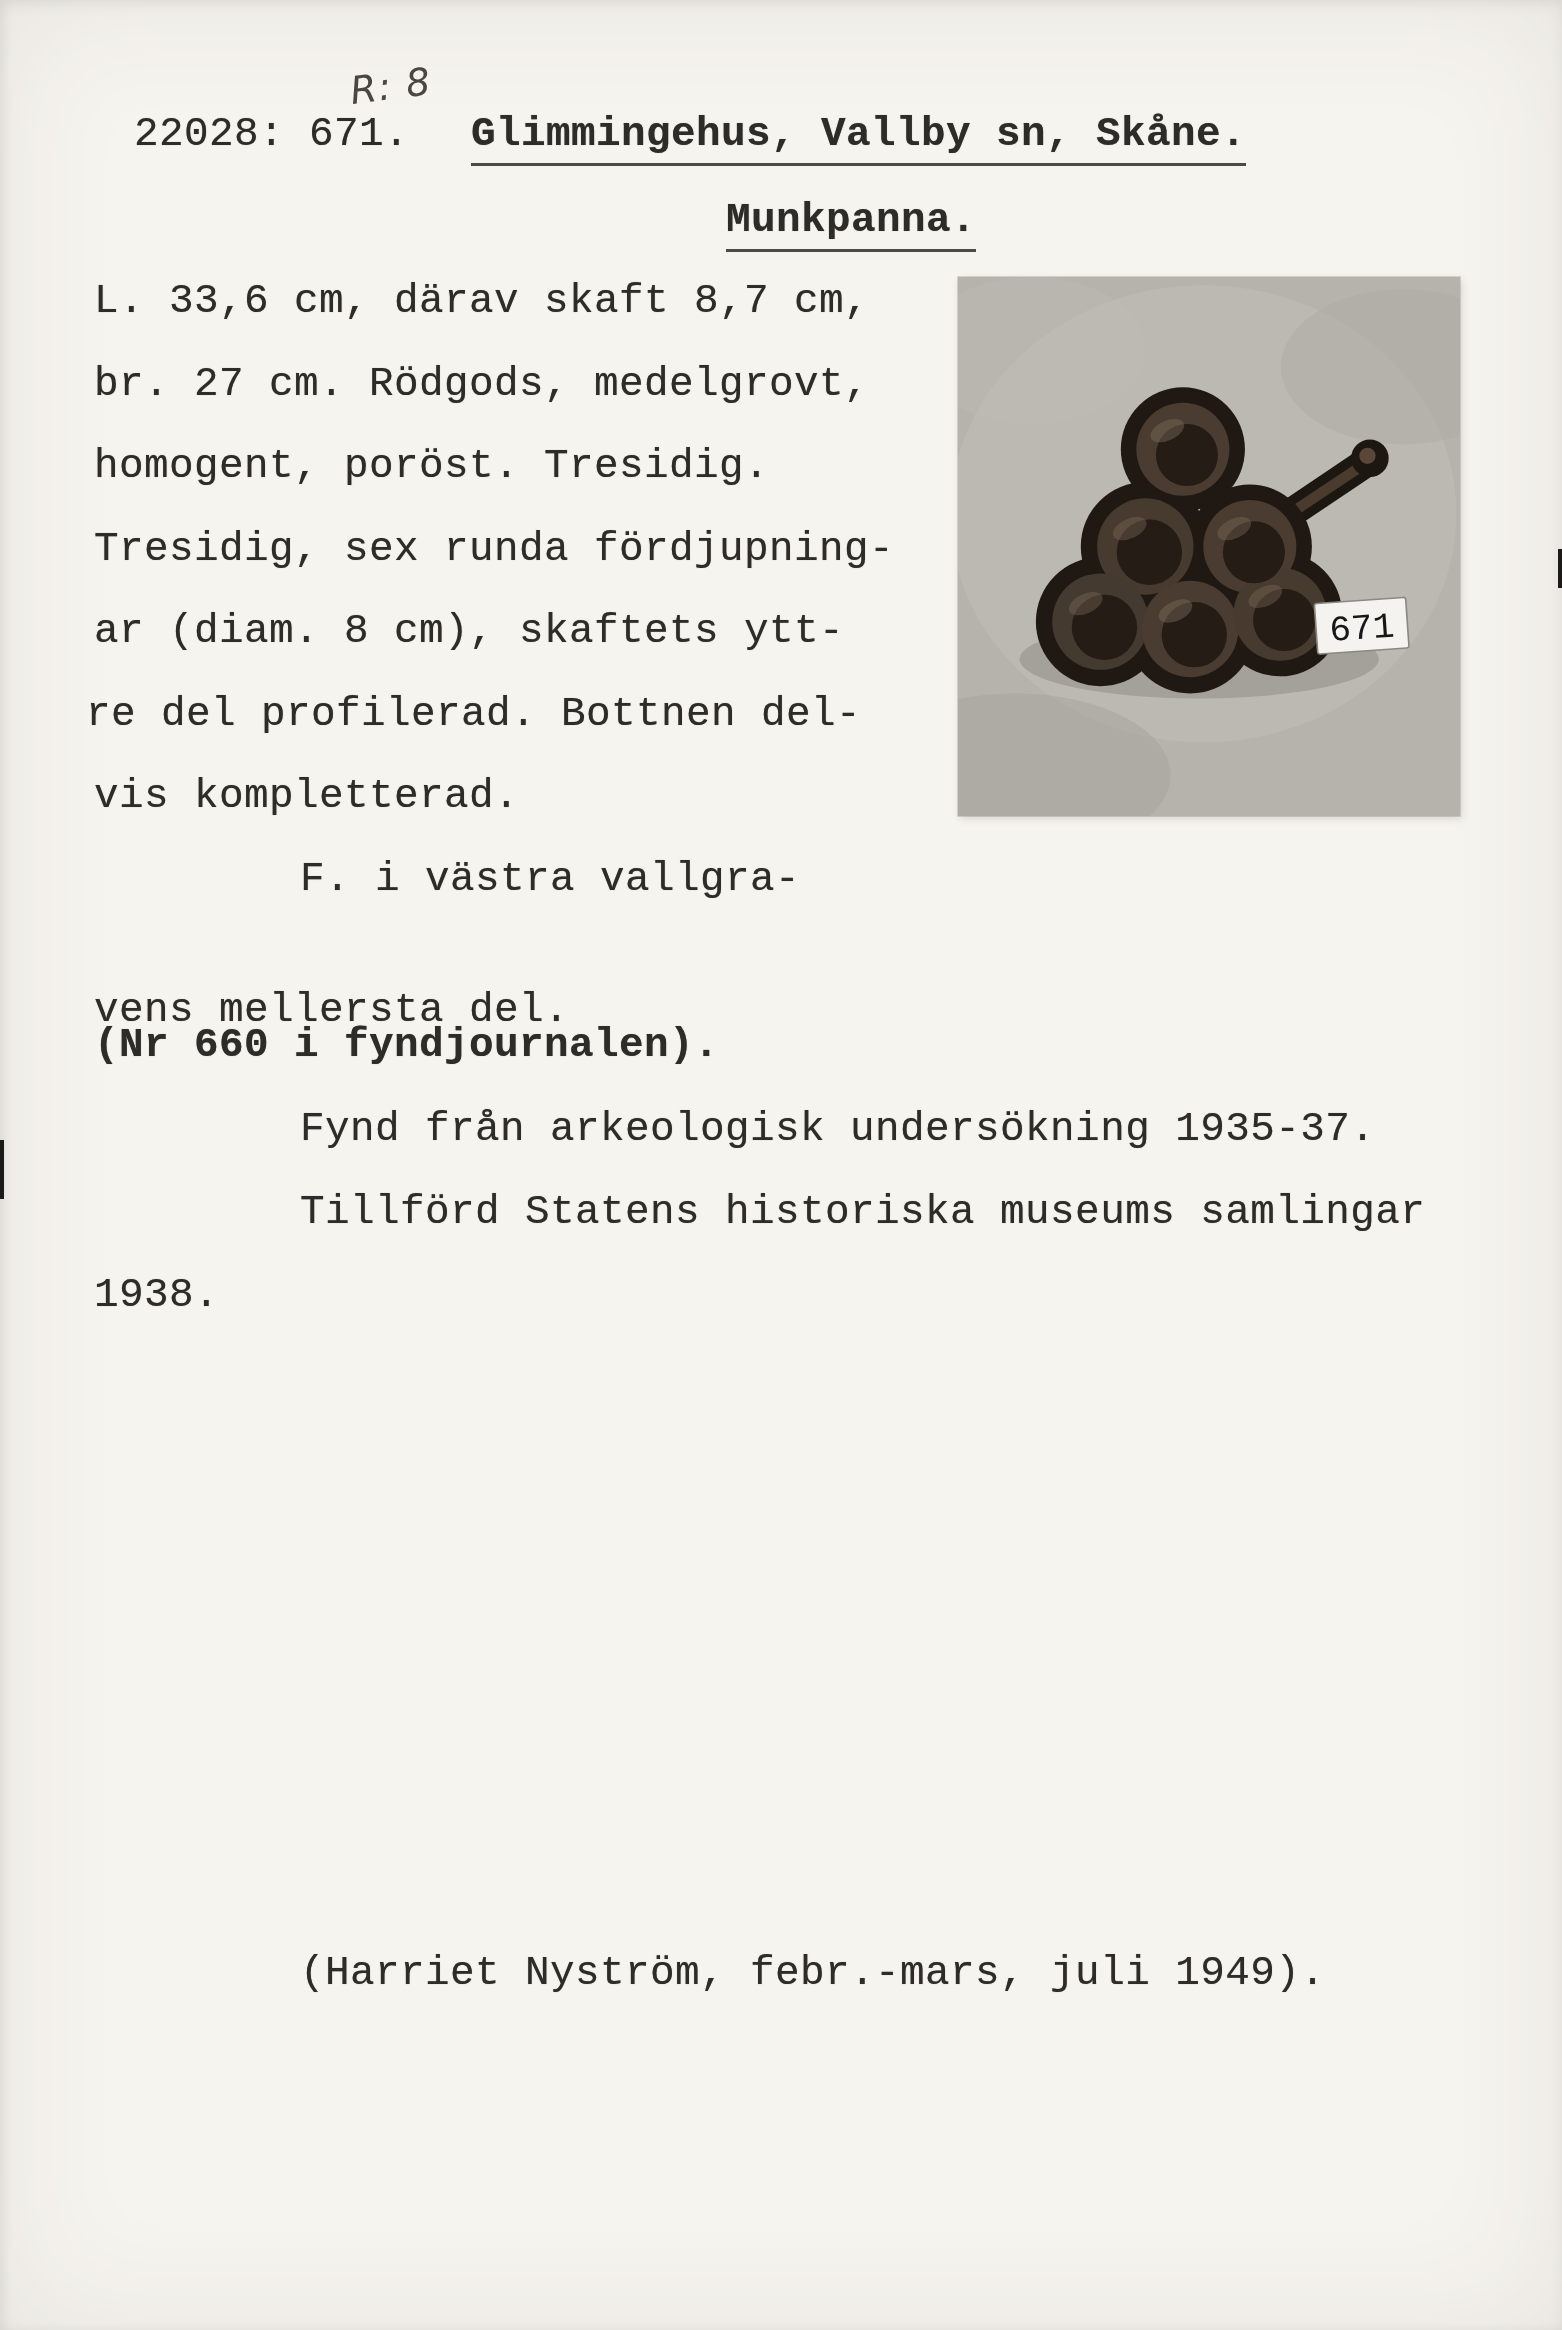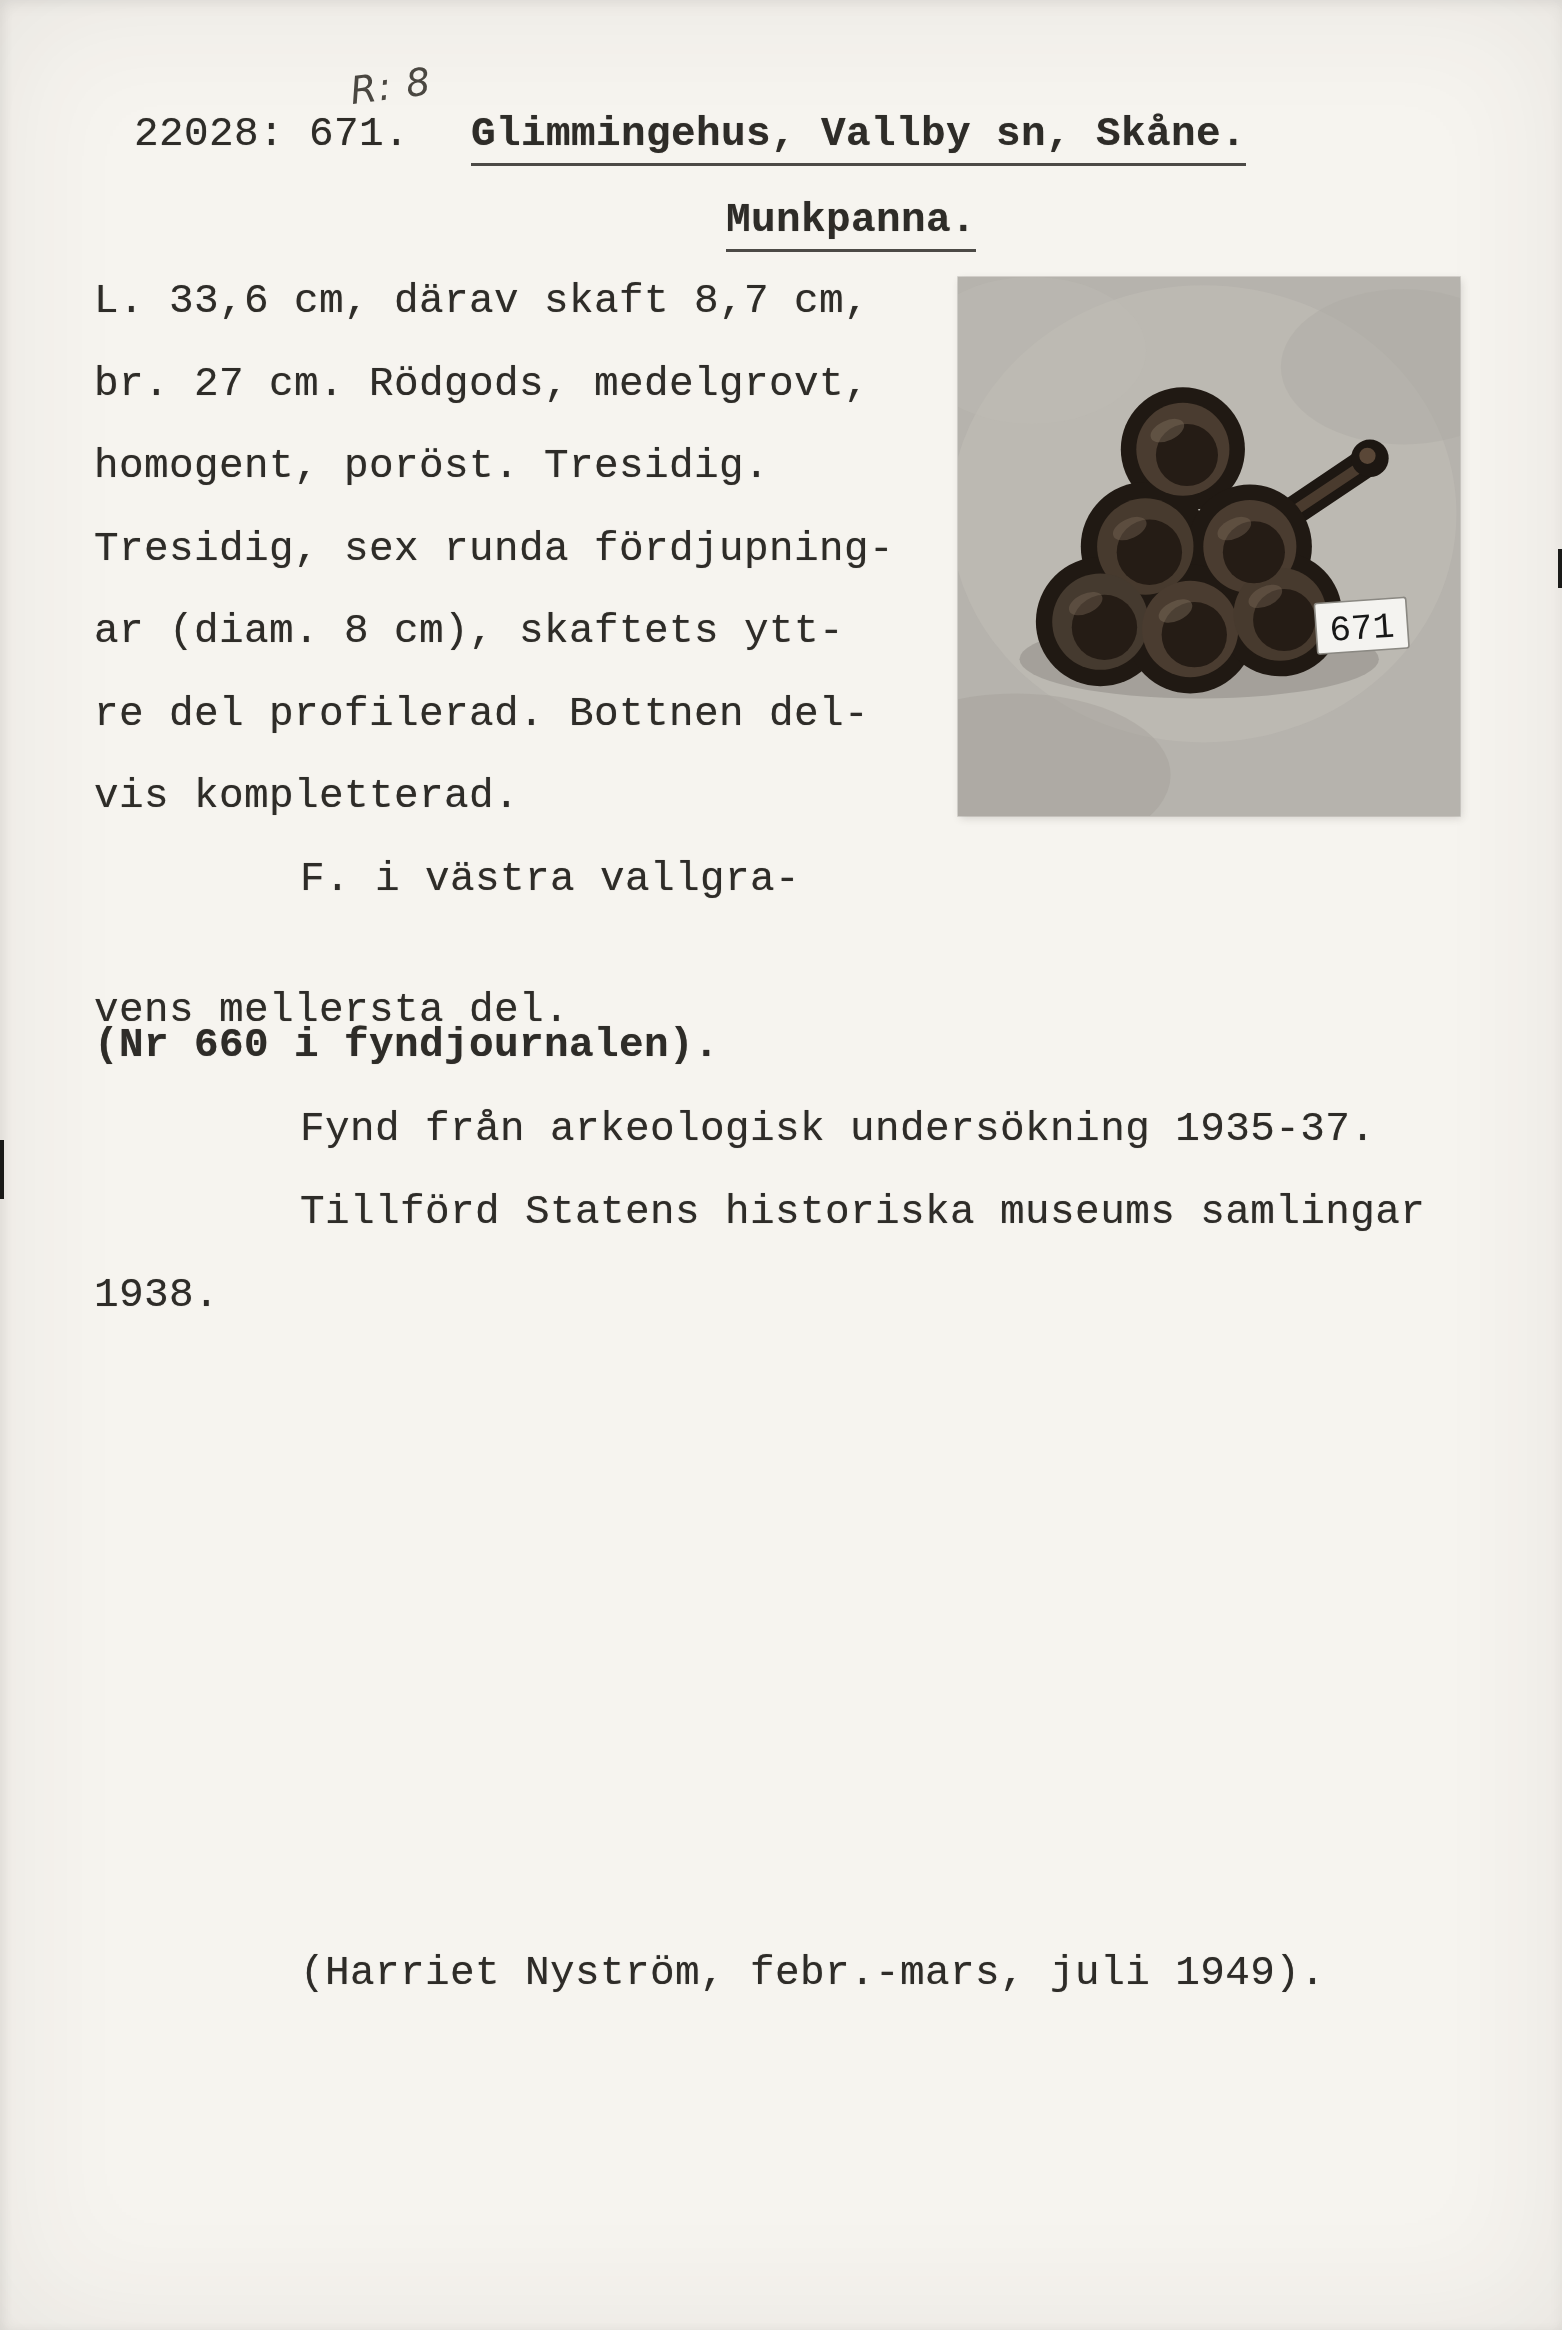--- a/index.html
+++ b/index.html
@@ -67,21 +67,21 @@
 
   <div class="tw u" style="left:471px; top:110px;">Glimmingehus, Vallby sn, Skåne.</div>
 
   <div class="tw u" style="left:726px; top:196px;">Munkpanna.</div>
 
   <div class="tw" style="left:94px; top:277px;">L. 33,6 cm, därav skaft 8,7 cm,</div>
   <div class="tw" style="left:94px; top:360px;">br. 27 cm. Rödgods, medelgrovt,</div>
   <div class="tw" style="left:94px; top:442px;">homogent, poröst. Tresidig.</div>
   <div class="tw" style="left:94px; top:525px;">Tresidig, sex runda fördjupning-</div>
   <div class="tw" style="left:94px; top:607px;">ar (diam. 8 cm), skaftets ytt-</div>
-  <div class="tw" style="left:94px; top:690px;font-family:Liberation Mono, monospace;">re del profilerad. Bottnen del-</div>
+  <div class="tw" style="left:86px; top:690px;font-family:Liberation Mono, monospace;">re del profilerad. Bottnen del-</div>
   <div class="tw" style="left:94px; top:772px;">vis kompletterad.</div>
   <div class="tw" style="left:300px; top:855px;">F. i västra vallgra-</div>
   <div class="tw" style="left:94px; top:938px;margin-top:48px;">vens mellersta del.</div>
   <div class="tw" style="left:94px; top:1021px;font-weight:bold;">(Nr 660 i fyndjournalen).</div>
   <div class="tw" style="left:300px; top:1105px;">Fynd från arkeologisk undersökning 1935-37.</div>
   <div class="tw" style="left:300px; top:1188px;font-family:Liberation Mono, monospace;">Tillförd Statens historiska museums samlingar</div>
   <div class="tw" style="left:94px; top:1271px;">1938.</div>
 
   <div class="tw" style="left:300px; top:1949px;">(Harriet Nyström, febr.-mars, juli 1949).</div>
 

